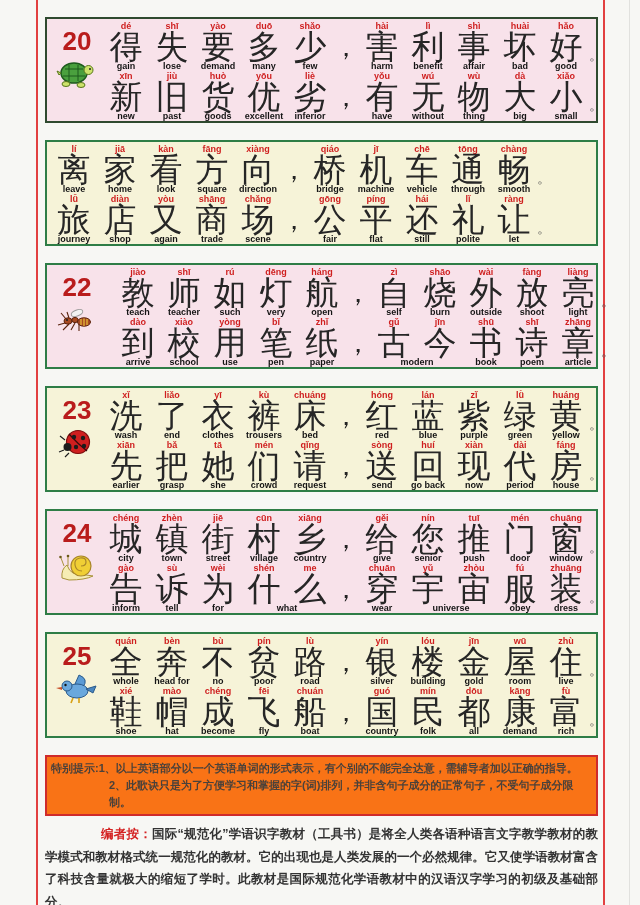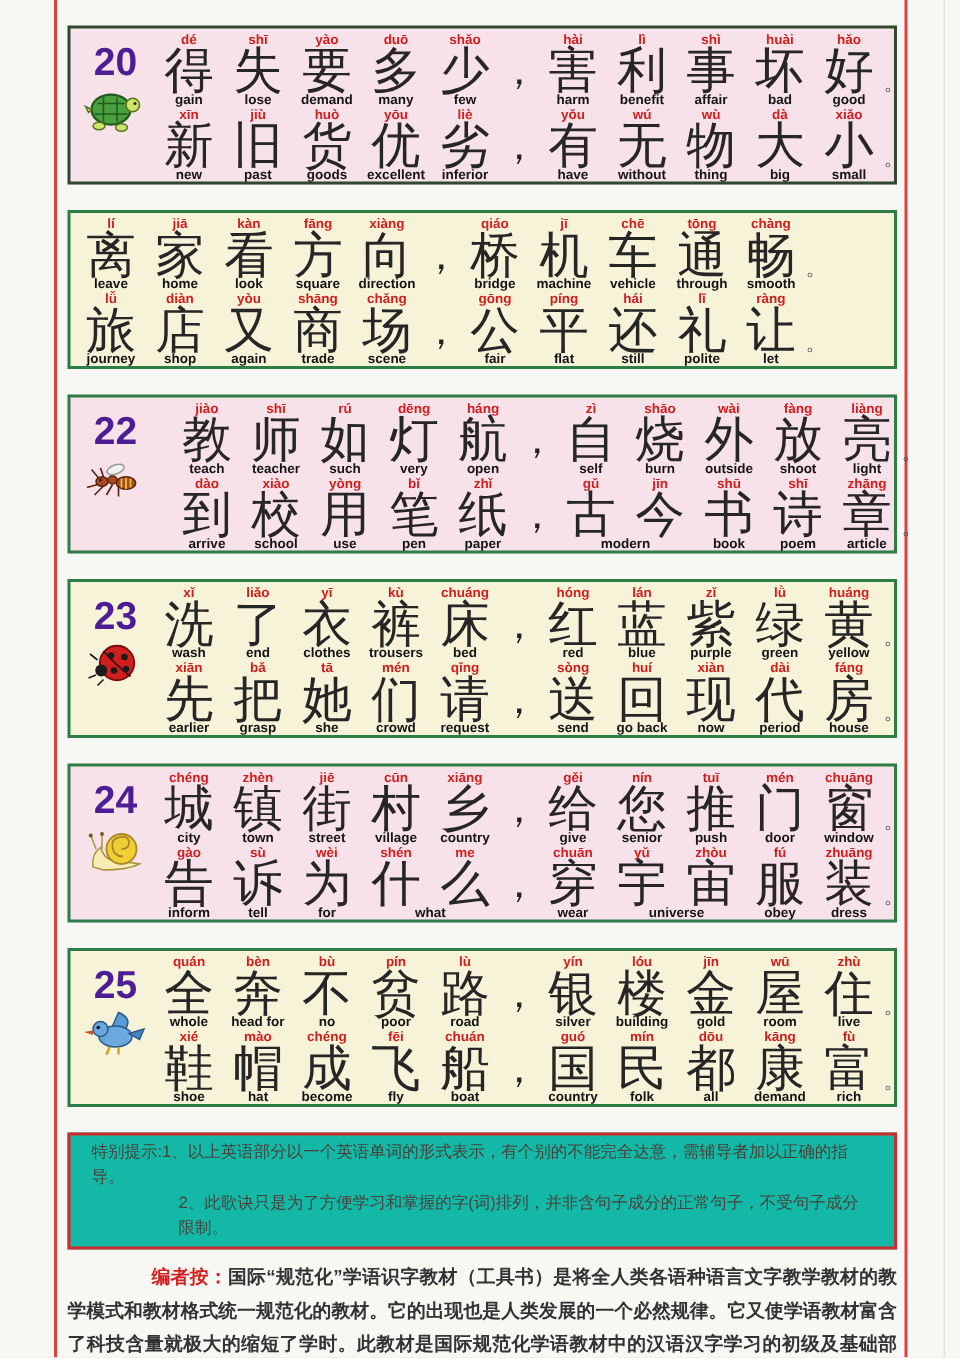--- a/index.html
+++ b/index.html
@@ -6,36 +6,36 @@
   .page{position:relative;width:640px;height:905px;background:#f7f7f4;overflow:hidden;
         font-family:"Liberation Sans","DejaVu Sans",sans-serif;}
   .rule{position:absolute;top:0;bottom:0;width:2px;background:#e24040;}
   .rule.left{left:36px;}
   .rule.right{left:603px;}
   .edge{position:absolute;top:0;bottom:0;left:629px;width:1px;background:#e1e1de;}
   .content{position:absolute;left:45px;top:17px;width:553px;}
   .row-box{box-sizing:border-box;width:553px;height:106px;border:2px solid #2e7d46;
            margin-bottom:17px;display:flex;padding:2px 4px;}
   .side{width:52px;display:flex;flex-direction:column;align-items:center;flex:0 0 52px;}
-  .row-num{font-size:26px;font-weight:bold;color:#4c1d95;margin-top:7px;line-height:1;}
+  .row-num{font-size:26px;font-weight:bold;color:#b91c1c;margin-top:7px;line-height:1;}
   .row-icon{margin-top:3px;}
   .row-icon svg{width:44px;height:34px;display:block;}
   .lines{flex:1;display:flex;flex-direction:column;justify-content:space-between;padding:1px 0;}
   .line{display:flex;height:50px;}
   .cell{position:relative;flex:0 0 46px;display:flex;flex-direction:column;align-items:center;height:50px;}
   .py{font-size:9px;font-weight:bold;color:#cf1f1f;line-height:1;height:9px;white-space:nowrap;}
   .zh{font-size:33px;line-height:31px;color:#262626;font-weight:500;}
   .en{font-size:9px;line-height:1;color:#141414;font-weight:600;white-space:nowrap;height:9px;}
   .en.span2{position:absolute;left:0;bottom:1px;width:200%;text-align:center;}
   .comma{flex:0 0 14px;font-size:26px;color:#222;display:flex;align-items:flex-end;
          padding-bottom:12px;line-height:1;}
   .period{flex:0 0 12px;font-size:14px;color:#555;display:flex;align-items:flex-end;
           padding-bottom:10px;line-height:1;}
-  .notice{box-sizing:border-box;width:553px;border:2px solid #cf2b2b;background:#14b8a6;
-          padding:3px 14px;font-size:11px;font-weight:normal;color:#4a413a;line-height:1.55;}
+  .notice{box-sizing:border-box;width:553px;border:2px solid #cf2b2b;background:#f97316;
+          padding:3px 4px;font-size:11px;font-weight:bold;color:#4a413a;line-height:1.55;}
   .notice .l2{padding-left:58px;}
   .editor{width:553px;margin-top:7px;font-size:12.5px;line-height:1.8;color:#333;
           text-indent:38px;text-align:justify;font-weight:600;}
   .editor .label{color:#d42222;font-weight:bold;padding-left:18px;}
   .redact{position:relative;width:553px;height:42px;margin-top:3px;}
   .redact .under{position:absolute;left:112px;top:9px;font-size:12px;color:#4a4a4a;
                  letter-spacing:1.5px;font-weight:600;white-space:nowrap;}
   .blob{position:absolute;background:#f5873b;border-radius:10px;}
   .blob.b1{left:100px;top:1px;width:315px;height:16px;transform:rotate(-1.2deg);}
   .blob.b2{left:92px;top:10px;width:110px;height:12px;transform:rotate(4deg);}

